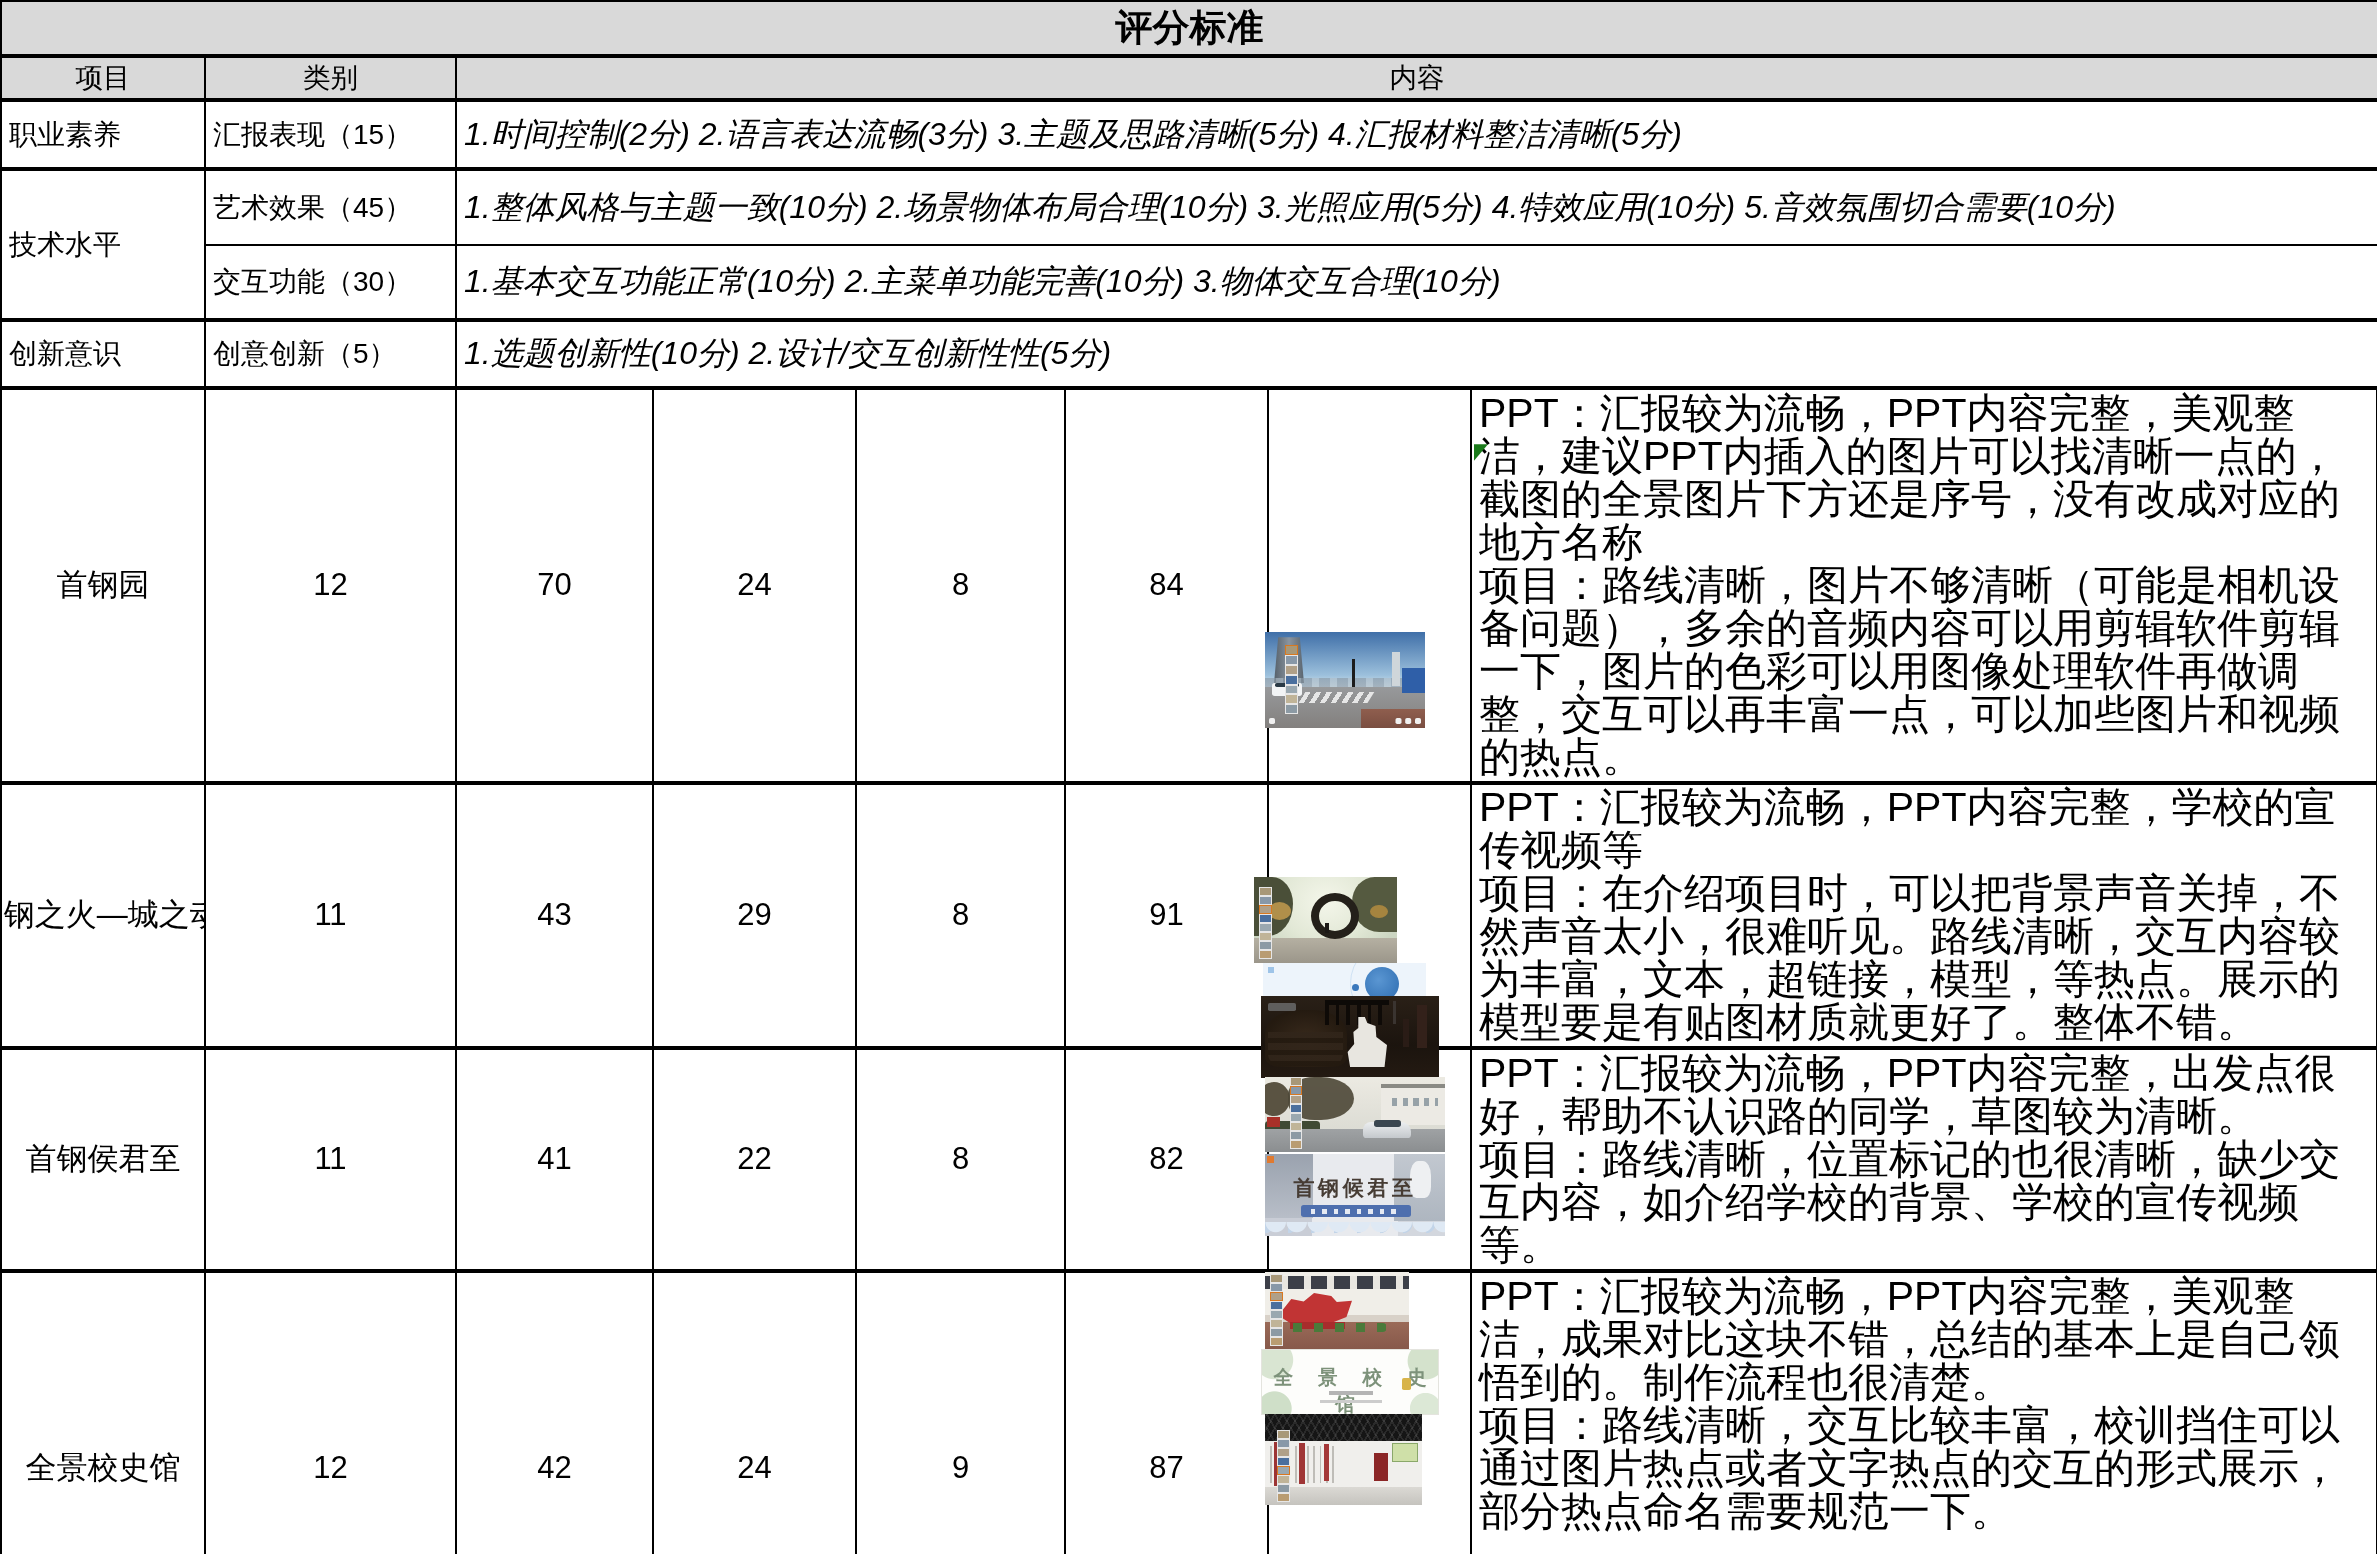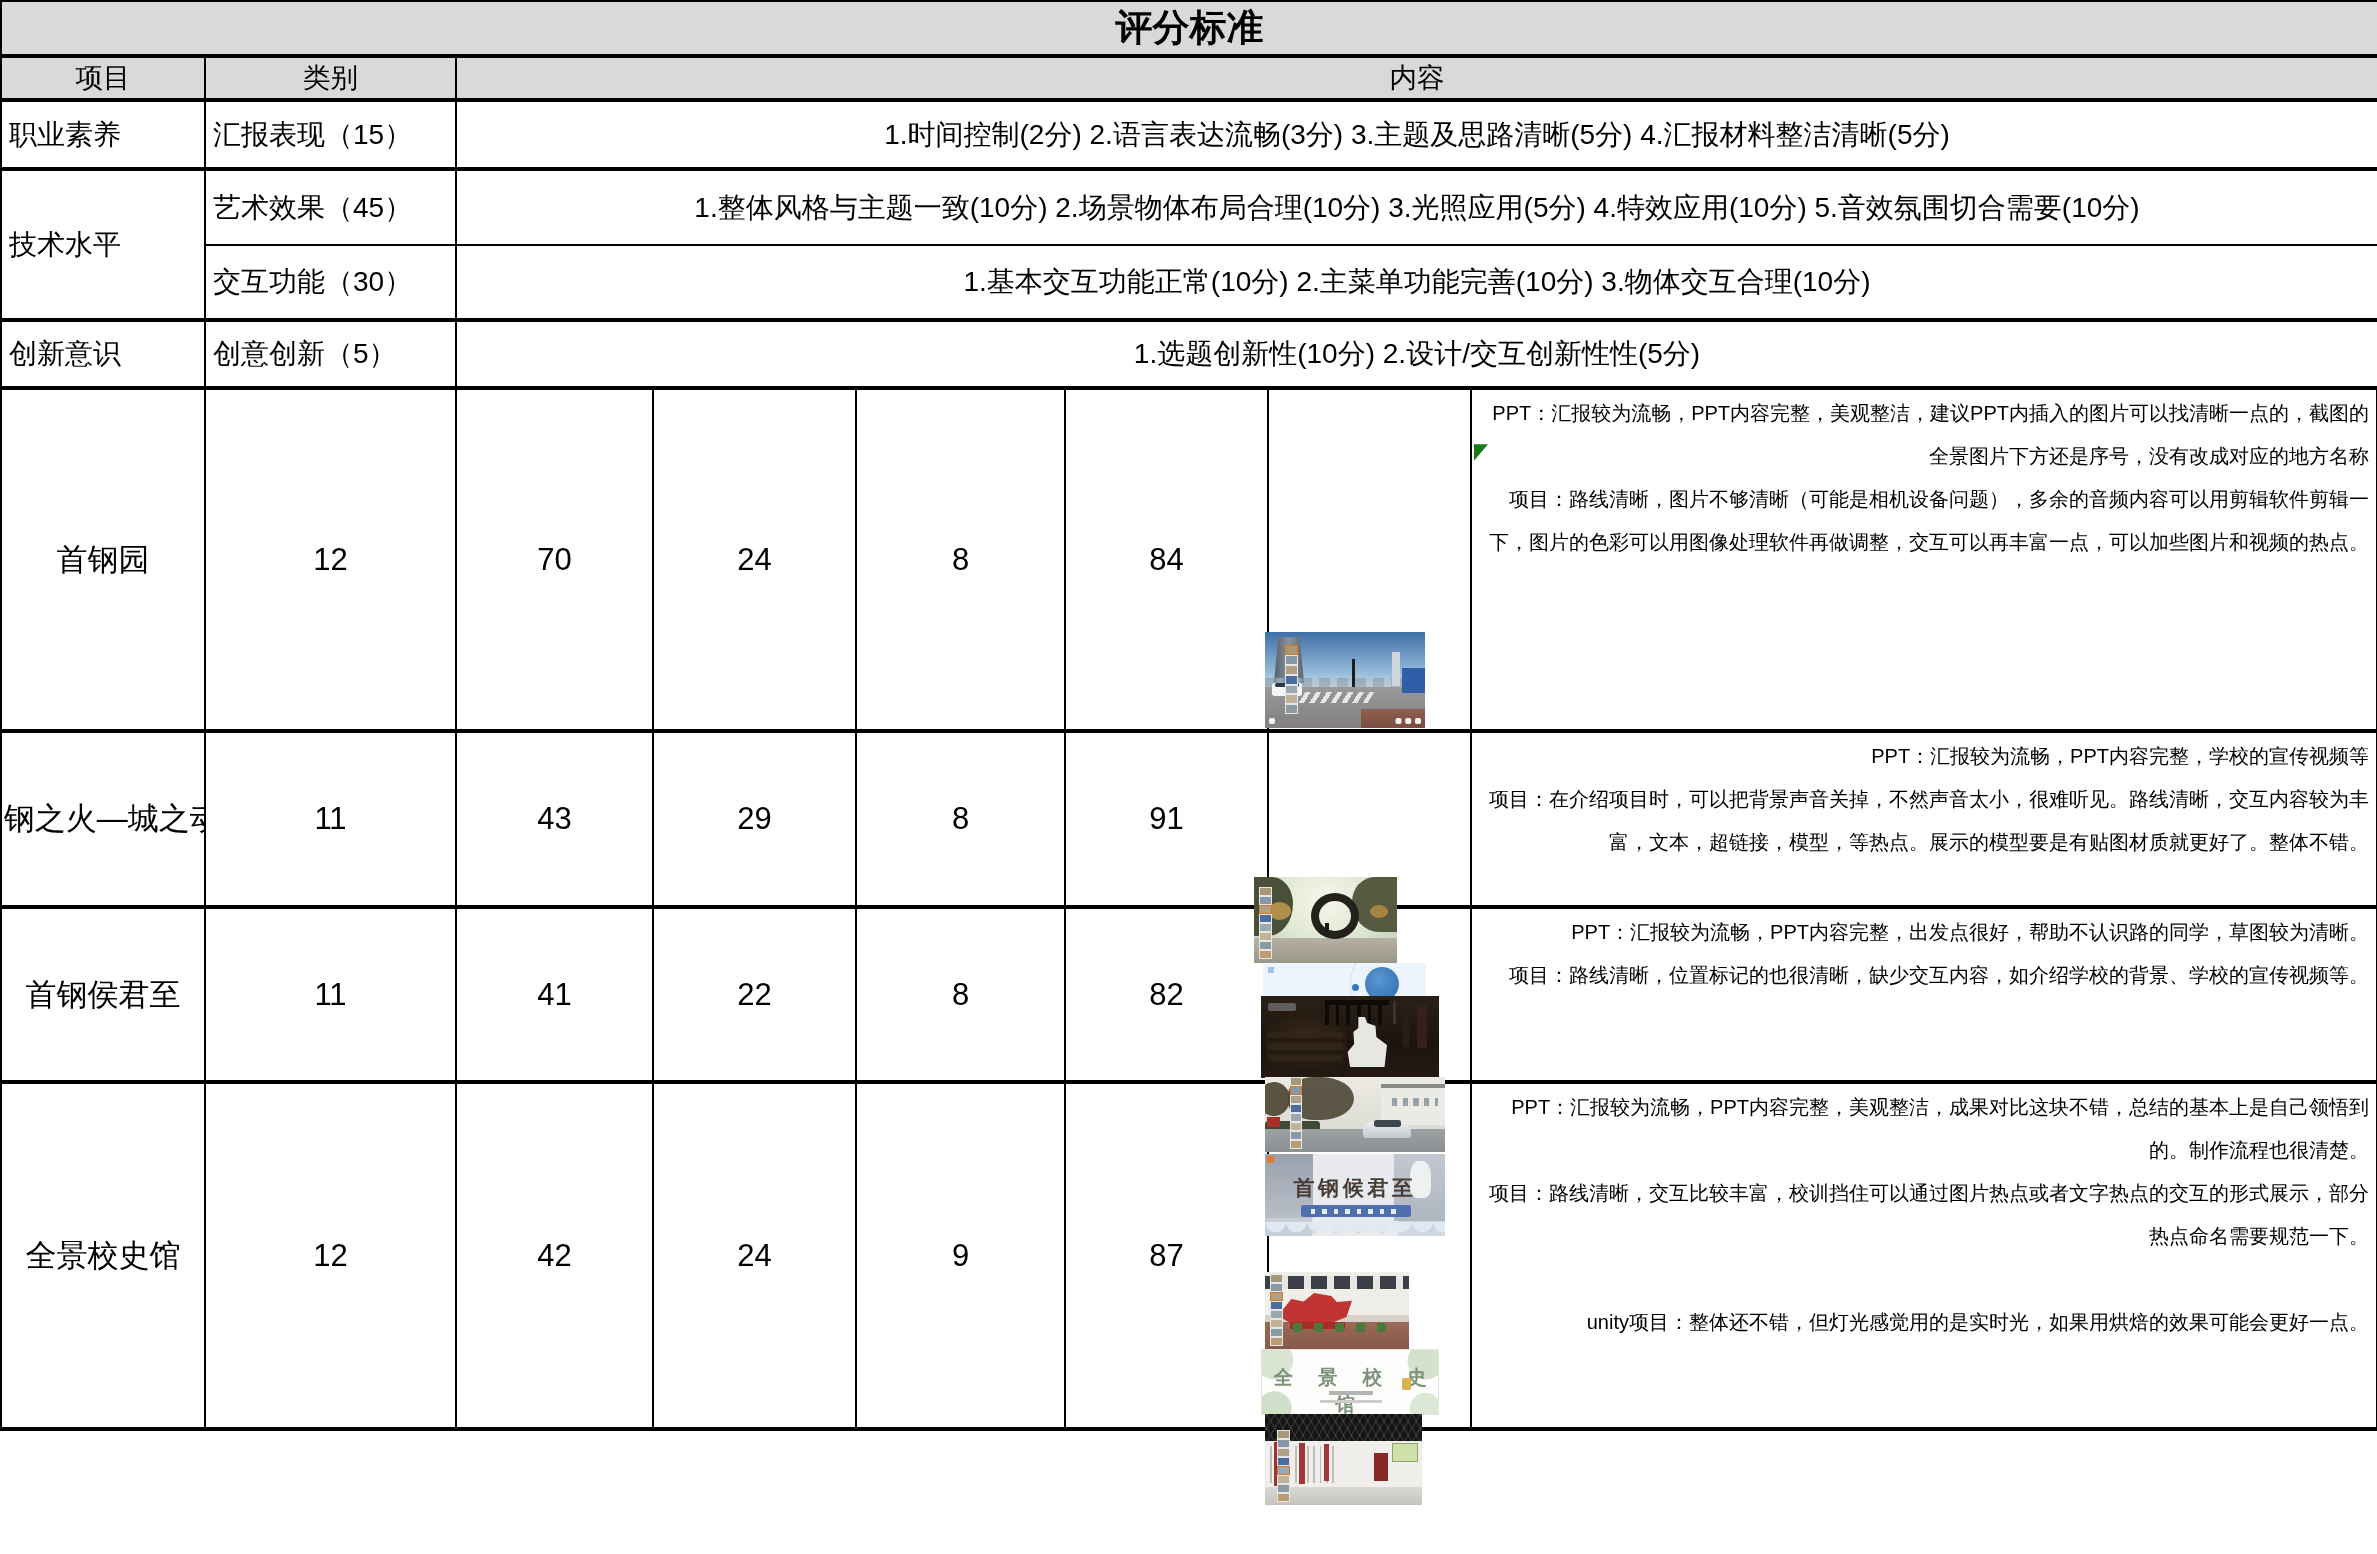--- a/index.html
+++ b/index.html
@@ -6,25 +6,25 @@
   .sheet{position:relative;width:2377px;height:1554px;background:#fff;overflow:hidden;
          font-family:"Liberation Sans",sans-serif;color:#000;}
   table{border-collapse:collapse;table-layout:fixed;position:absolute;left:0;}
   td{border:2.7px solid #000;overflow:hidden;box-sizing:border-box;padding:0 7px;}
   .t1{top:0;width:2377px;}
   .t2{top:388px;width:2377px;}
   .title-cell{background:#d9d9d9;text-align:center;font-size:37px;font-weight:bold;
               border-bottom-width:4.4px;padding:0;}
   .hdr{background:#d9d9d9;text-align:center;font-size:27.5px;border-bottom-width:4.4px;vertical-align:middle;}
   .c-center{text-align:left;vertical-align:middle;font-size:28px;}
-  .c-content{text-align:center;vertical-align:middle;font-size:28px;white-space:nowrap;}
+  .c-content{text-align:left;vertical-align:middle;font-size:32px;white-space:nowrap;font-style:italic;}
   .thickb{border-bottom-width:4.4px;}
   .name{ text-align:center;vertical-align:middle;font-size:31px;white-space:nowrap;padding:0 1.8px;}
   .num{text-align:center;vertical-align:middle;font-size:31px;font-weight:400;}
-  .comment{vertical-align:top;text-align:right;font-size:20px;line-height:43px;
+  .comment{vertical-align:top;text-align:left;font-size:41px;line-height:43px;
            white-space:pre-wrap;padding:1.8px 7px;margin-left:32px;}
   .shotcell{padding:0;}
   
   .shot{position:absolute;z-index:5;overflow:hidden;}
   .shot span{position:absolute;display:block;}
   .th{position:absolute;display:flex;gap:1.8px;}
   .th i{display:block;width:13.3px;height:9.8px;background:#a89878;border:0.9px solid #e6e6e6;box-sizing:border-box;}
   .th i:nth-child(2){background:#8898a8}.th i:nth-child(3){background:#b0a088}
   .th i:nth-child(4){background:#4a6f9e}.th i:nth-child(5){background:#9aa8b0}
   .th i:nth-child(6){background:#c0b498}.th i:nth-child(7){background:#8c9aa4}

